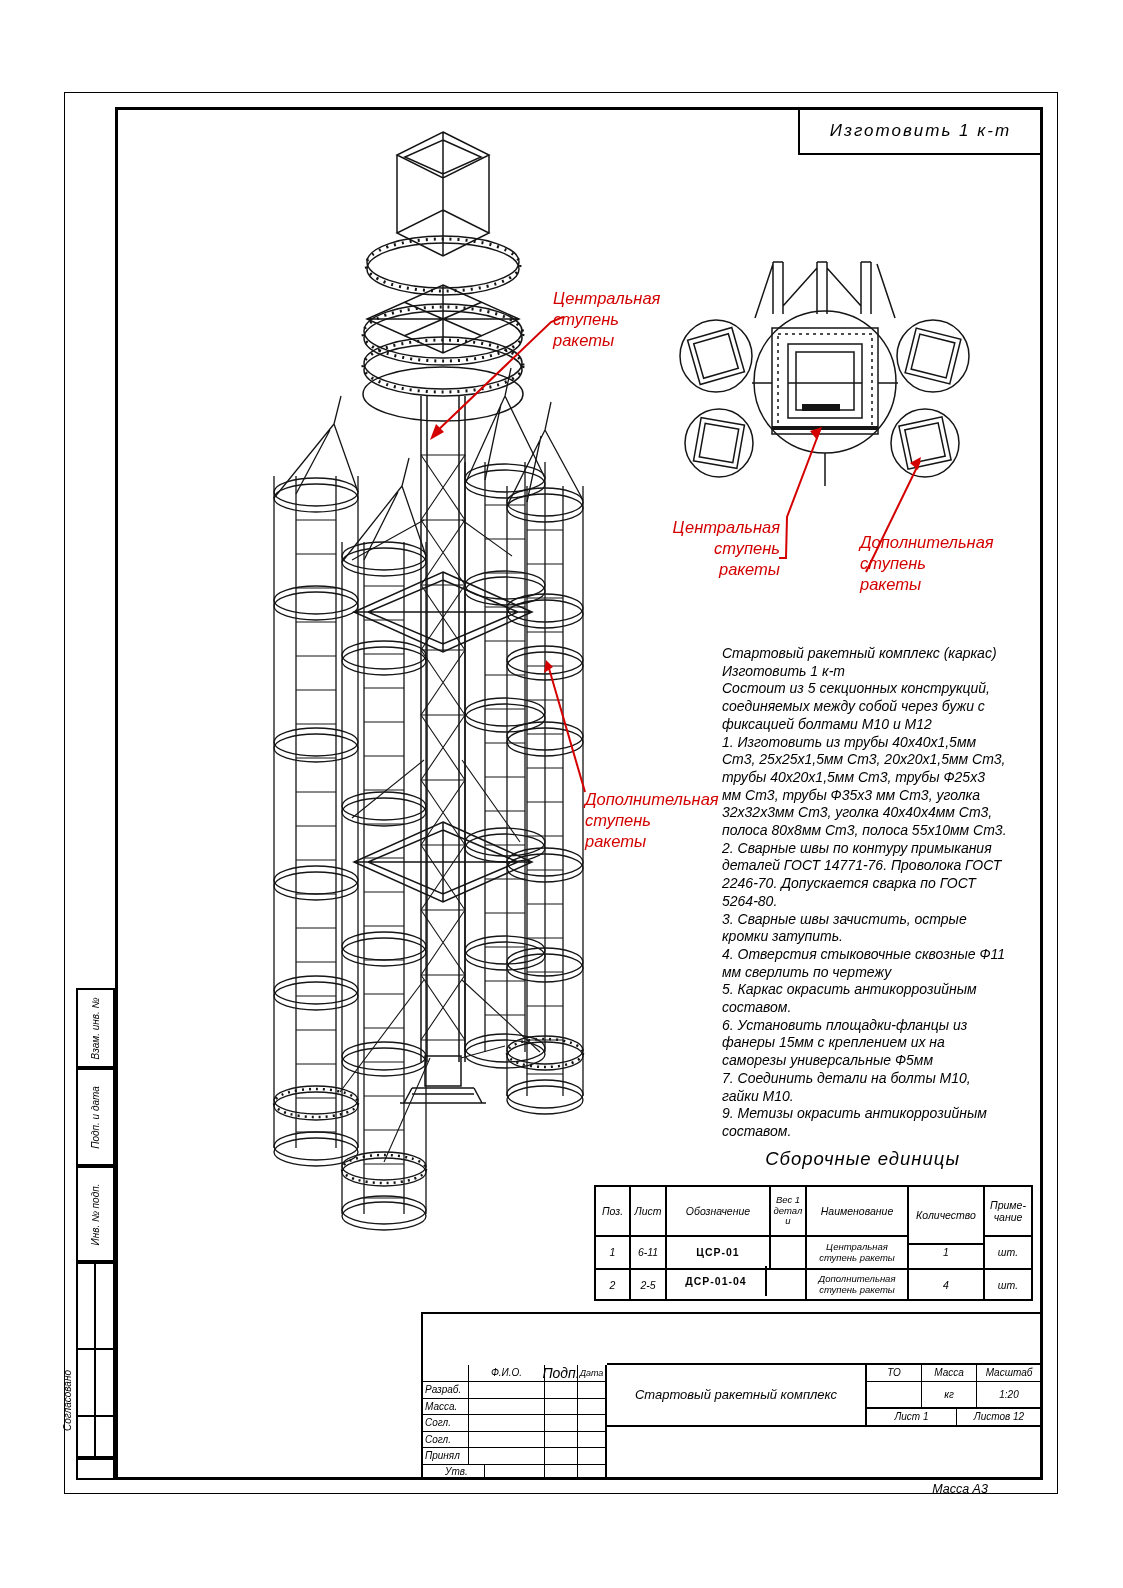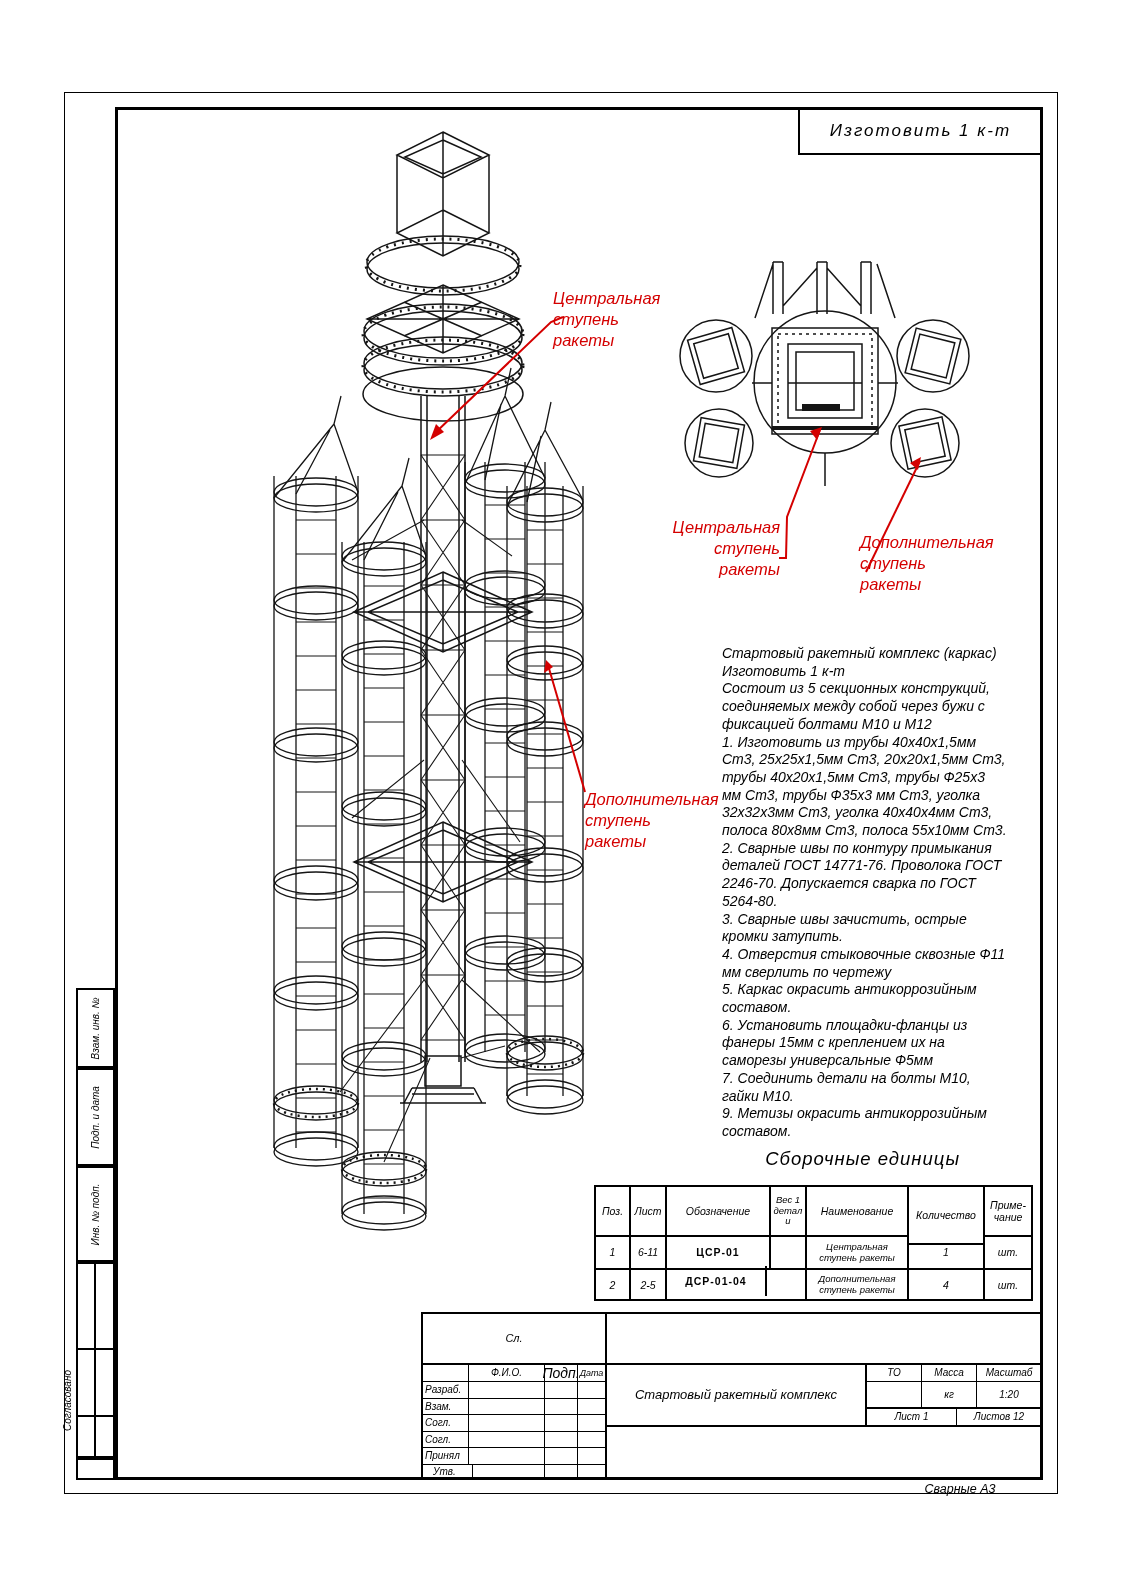--- a/index.html
+++ b/index.html
@@ -287,61 +287,60 @@
     <div class="cell b2r" style="left:35px;top:83px;width:36px;height:30px">2-5</div>
     <div class="cell b2r oboz" style="left:71px;top:79px;width:100px;height:30px">ДСР-01-04</div>
     <div class="cell b2r" style="left:175px;top:83px;width:36px;height:30px"></div>
     <div class="cell b2r prewrap" style="left:211px;top:83px;width:102px;height:30px;font-size:9.5px">Дополнительная
 ступень ракеты</div>
     <div class="cell b2r" style="left:313px;top:83px;width:76px;height:30px">4</div>
     <div class="cell" style="left:389px;top:83px;width:46px;height:30px">шт.</div>
   </div>
 
   <div class="abs tb">
-    <div class="cell b2r b2b" style="left:0;top:0;width:184px;height:51px;font-size:11px">Сл.</div>
     <div class="cell b2b" style="left:184px;top:0;width:434px;height:51px"></div>
 
     <div class="cell b1r b1b" style="left:0;top:51px;width:46px;height:17px"></div>
     <div class="cell b1r b1b" style="left:46px;top:51px;width:76px;height:17px">Ф.И.О.</div>
     <div class="cell b1r b1b" style="left:122px;top:51px;width:33px;height:17px;font-size:14px">Подп.</div>
     <div class="cell b2r b1b" style="left:155px;top:51px;width:29px;height:17px;font-size:9px">Дата</div>
 
     <div class="cell b1r b1b" style="left:0;top:68px;width:46px;height:17px;justify-content:flex-start;padding-left:2px">Разраб.</div>
     <div class="cell b1r b1b" style="left:46px;top:68px;width:76px;height:17px"></div>
     <div class="cell b1r b1b" style="left:122px;top:68px;width:33px;height:17px"></div>
     <div class="cell b2r b1b" style="left:155px;top:68px;width:29px;height:17px"></div>
-    <div class="cell b1r b1b" style="left:0;top:85px;width:46px;height:16px;justify-content:flex-start;padding-left:2px">Взам.</div>
+    <div class="cell b1r b1b" style="left:0;top:85px;width:46px;height:16px;justify-content:flex-start;padding-left:2px">Масса.</div>
     <div class="cell b1r b1b" style="left:46px;top:85px;width:76px;height:16px"></div>
     <div class="cell b1r b1b" style="left:122px;top:85px;width:33px;height:16px"></div>
     <div class="cell b2r b1b" style="left:155px;top:85px;width:29px;height:16px"></div>
     <div class="cell b1r b1b" style="left:0;top:101px;width:46px;height:17px;justify-content:flex-start;padding-left:2px">Согл.</div>
     <div class="cell b1r b1b" style="left:46px;top:101px;width:76px;height:17px"></div>
     <div class="cell b1r b1b" style="left:122px;top:101px;width:33px;height:17px"></div>
     <div class="cell b2r b1b" style="left:155px;top:101px;width:29px;height:17px"></div>
     <div class="cell b1r b1b" style="left:0;top:118px;width:46px;height:16px;justify-content:flex-start;padding-left:2px">Согл.</div>
     <div class="cell b1r b1b" style="left:46px;top:118px;width:76px;height:16px"></div>
     <div class="cell b1r b1b" style="left:122px;top:118px;width:33px;height:16px"></div>
     <div class="cell b2r b1b" style="left:155px;top:118px;width:29px;height:16px"></div>
     <div class="cell b1r b1b" style="left:0;top:134px;width:46px;height:17px;justify-content:flex-start;padding-left:2px">Принял</div>
     <div class="cell b1r b1b" style="left:46px;top:134px;width:76px;height:17px"></div>
     <div class="cell b1r b1b" style="left:122px;top:134px;width:33px;height:17px"></div>
     <div class="cell b2r b1b" style="left:155px;top:134px;width:29px;height:17px"></div>
-    <div class="cell b1r" style="left:4px;top:151px;width:46px;height:13px;justify-content:flex-start;padding-left:6px">Утв.</div>
+    <div class="cell b1r" style="left:16px;top:151px;width:46px;height:13px;justify-content:flex-start;padding-left:6px">Утв.</div>
     <div class="cell b1r" style="left:46px;top:151px;width:76px;height:13px"></div>
     <div class="cell b1r" style="left:122px;top:151px;width:33px;height:13px"></div>
     <div class="cell b2r" style="left:155px;top:151px;width:29px;height:13px"></div>
 
     <div class="cell b2r b2b" style="left:184px;top:51px;width:260px;height:62px;font-size:13px">Стартовый ракетный комплекс</div>
 
     <div class="cell b1r b1b" style="left:444px;top:51px;width:55px;height:17px">ТО</div>
     <div class="cell b1r b1b" style="left:499px;top:51px;width:55px;height:17px">Масса</div>
     <div class="cell b1b" style="left:554px;top:51px;width:64px;height:17px">Масштаб</div>
     <div class="cell b1r b2b" style="left:444px;top:68px;width:55px;height:27px"></div>
     <div class="cell b1r b2b" style="left:499px;top:68px;width:55px;height:27px">кг</div>
     <div class="cell b2b" style="left:554px;top:68px;width:64px;height:27px">1:20</div>
     <div class="cell b1r b2b" style="left:444px;top:95px;width:90px;height:18px">Лист 1</div>
     <div class="cell b2b" style="left:534px;top:95px;width:84px;height:18px">Листов 12</div>
     <div class="cell" style="left:444px;top:113px;width:174px;height:51px"></div>
   </div>
 
-  <div class="abs format gost">Сварные А3</div>
+  <div class="abs format gost">Масса А3</div>
 
 </div>
 
 </body></html>

